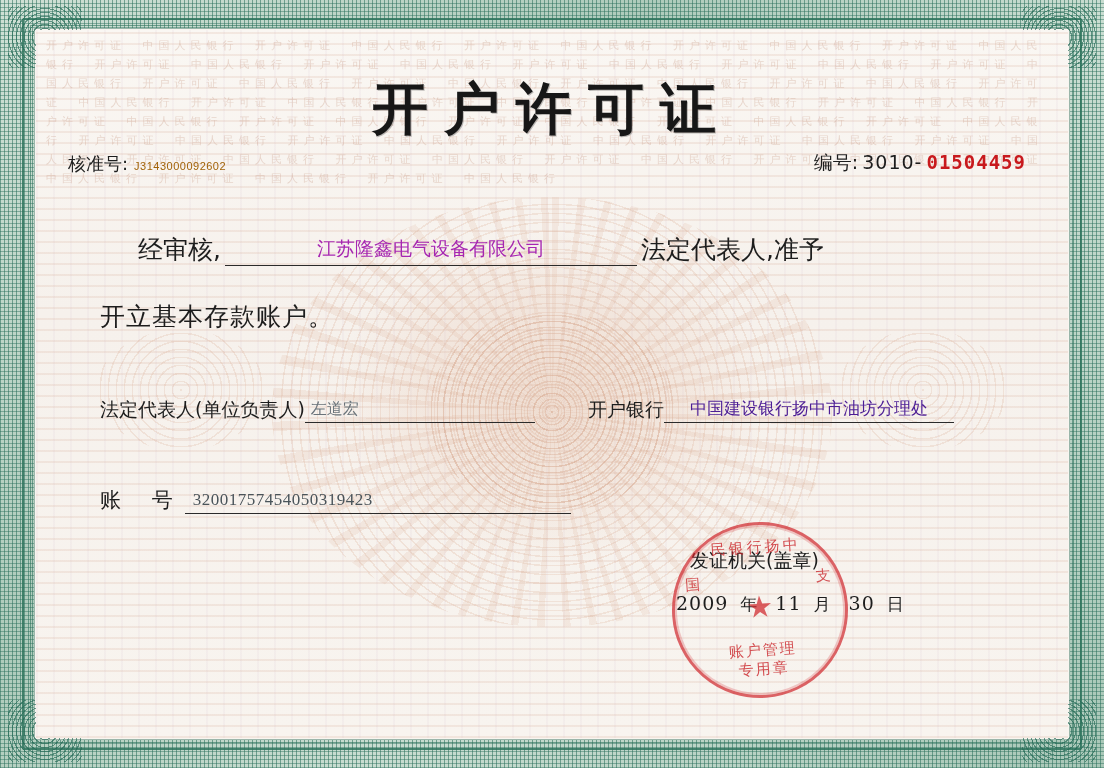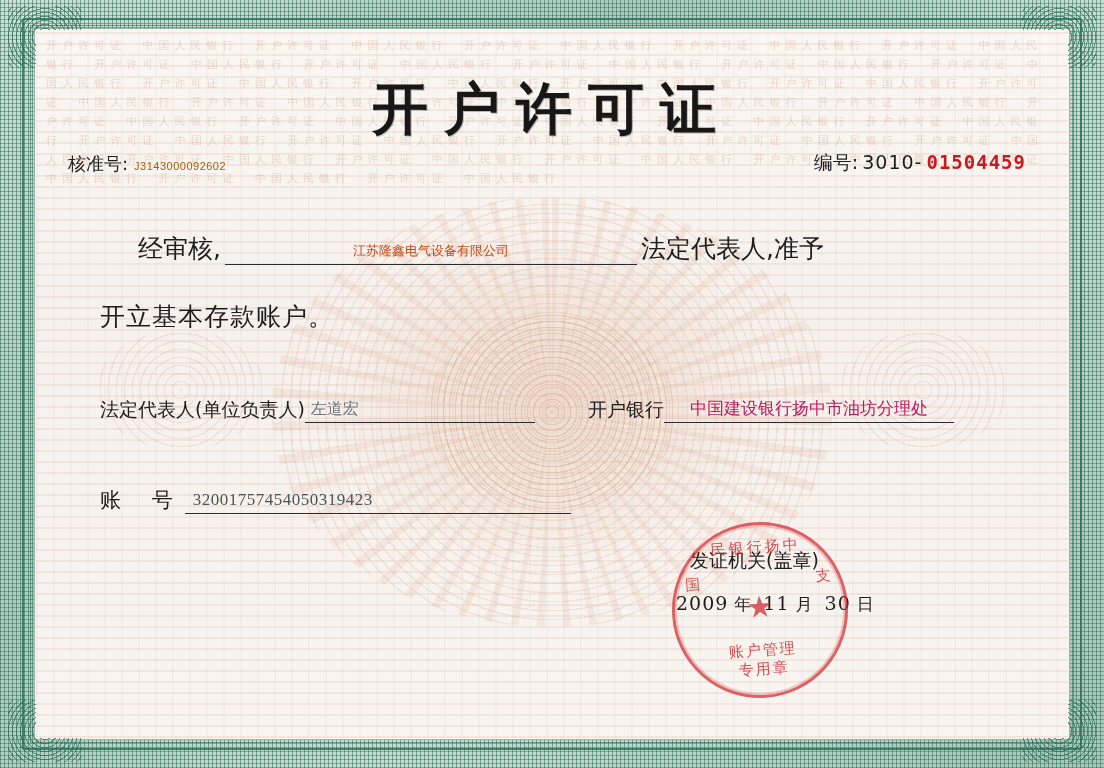--- a/index.html
+++ b/index.html
@@ -223,22 +223,22 @@
     position: relative;
     display: inline-block;
     width: 412px;
     border-bottom: 1px solid #2b2b2b;
     text-align: center;
     padding-bottom: 3px;
     margin: 0 4px;
   }
   .fill-company .handwriting {
     font-family: "DejaVu Serif", "Liberation Serif", serif;
-    font-size: 13px;
-    color: #c2410c;
+    font-size: 19px;
+    color: #a21caf;
     letter-spacing: 0px;
     opacity: .95;
   }
   .para1 .tail { white-space: nowrap; }
 
   .para2 {
     position: absolute;
     left: 100px;
     top: 300px;
     font-size: 25px;
@@ -278,21 +278,21 @@
   .fill-bank {
     display: inline-block;
     width: 290px;
     border-bottom: 1px solid #2b2b2b;
     text-align: center;
     padding-bottom: 2px;
   }
   .fill-bank .handwriting {
     font-family: "DejaVu Serif", "Liberation Serif", serif;
     font-size: 17px;
-    color: #be185d;
+    color: #4c1d95;
   }
 
   .row-account {
     position: absolute;
     left: 100px;
     top: 486px;
     font-size: 21px;
     display: flex;
     align-items: flex-end;
   }
@@ -317,21 +317,21 @@
     font-size: 19px;
     white-space: nowrap;
   }
   .issue-date {
     position: absolute;
     left: 676px;
     top: 592px;
     font-size: 19px;
     display: flex;
     align-items: baseline;
-    gap: 2px;
+    gap: 8px;
     white-space: nowrap;
   }
   .issue-date .num {
     font-family: "DejaVu Serif", "Liberation Serif", serif;
     font-size: 19px;
     letter-spacing: 1px;
   }
   .issue-date .unit { font-size: 17px; padding: 0 10px 0 4px; }
 
   

